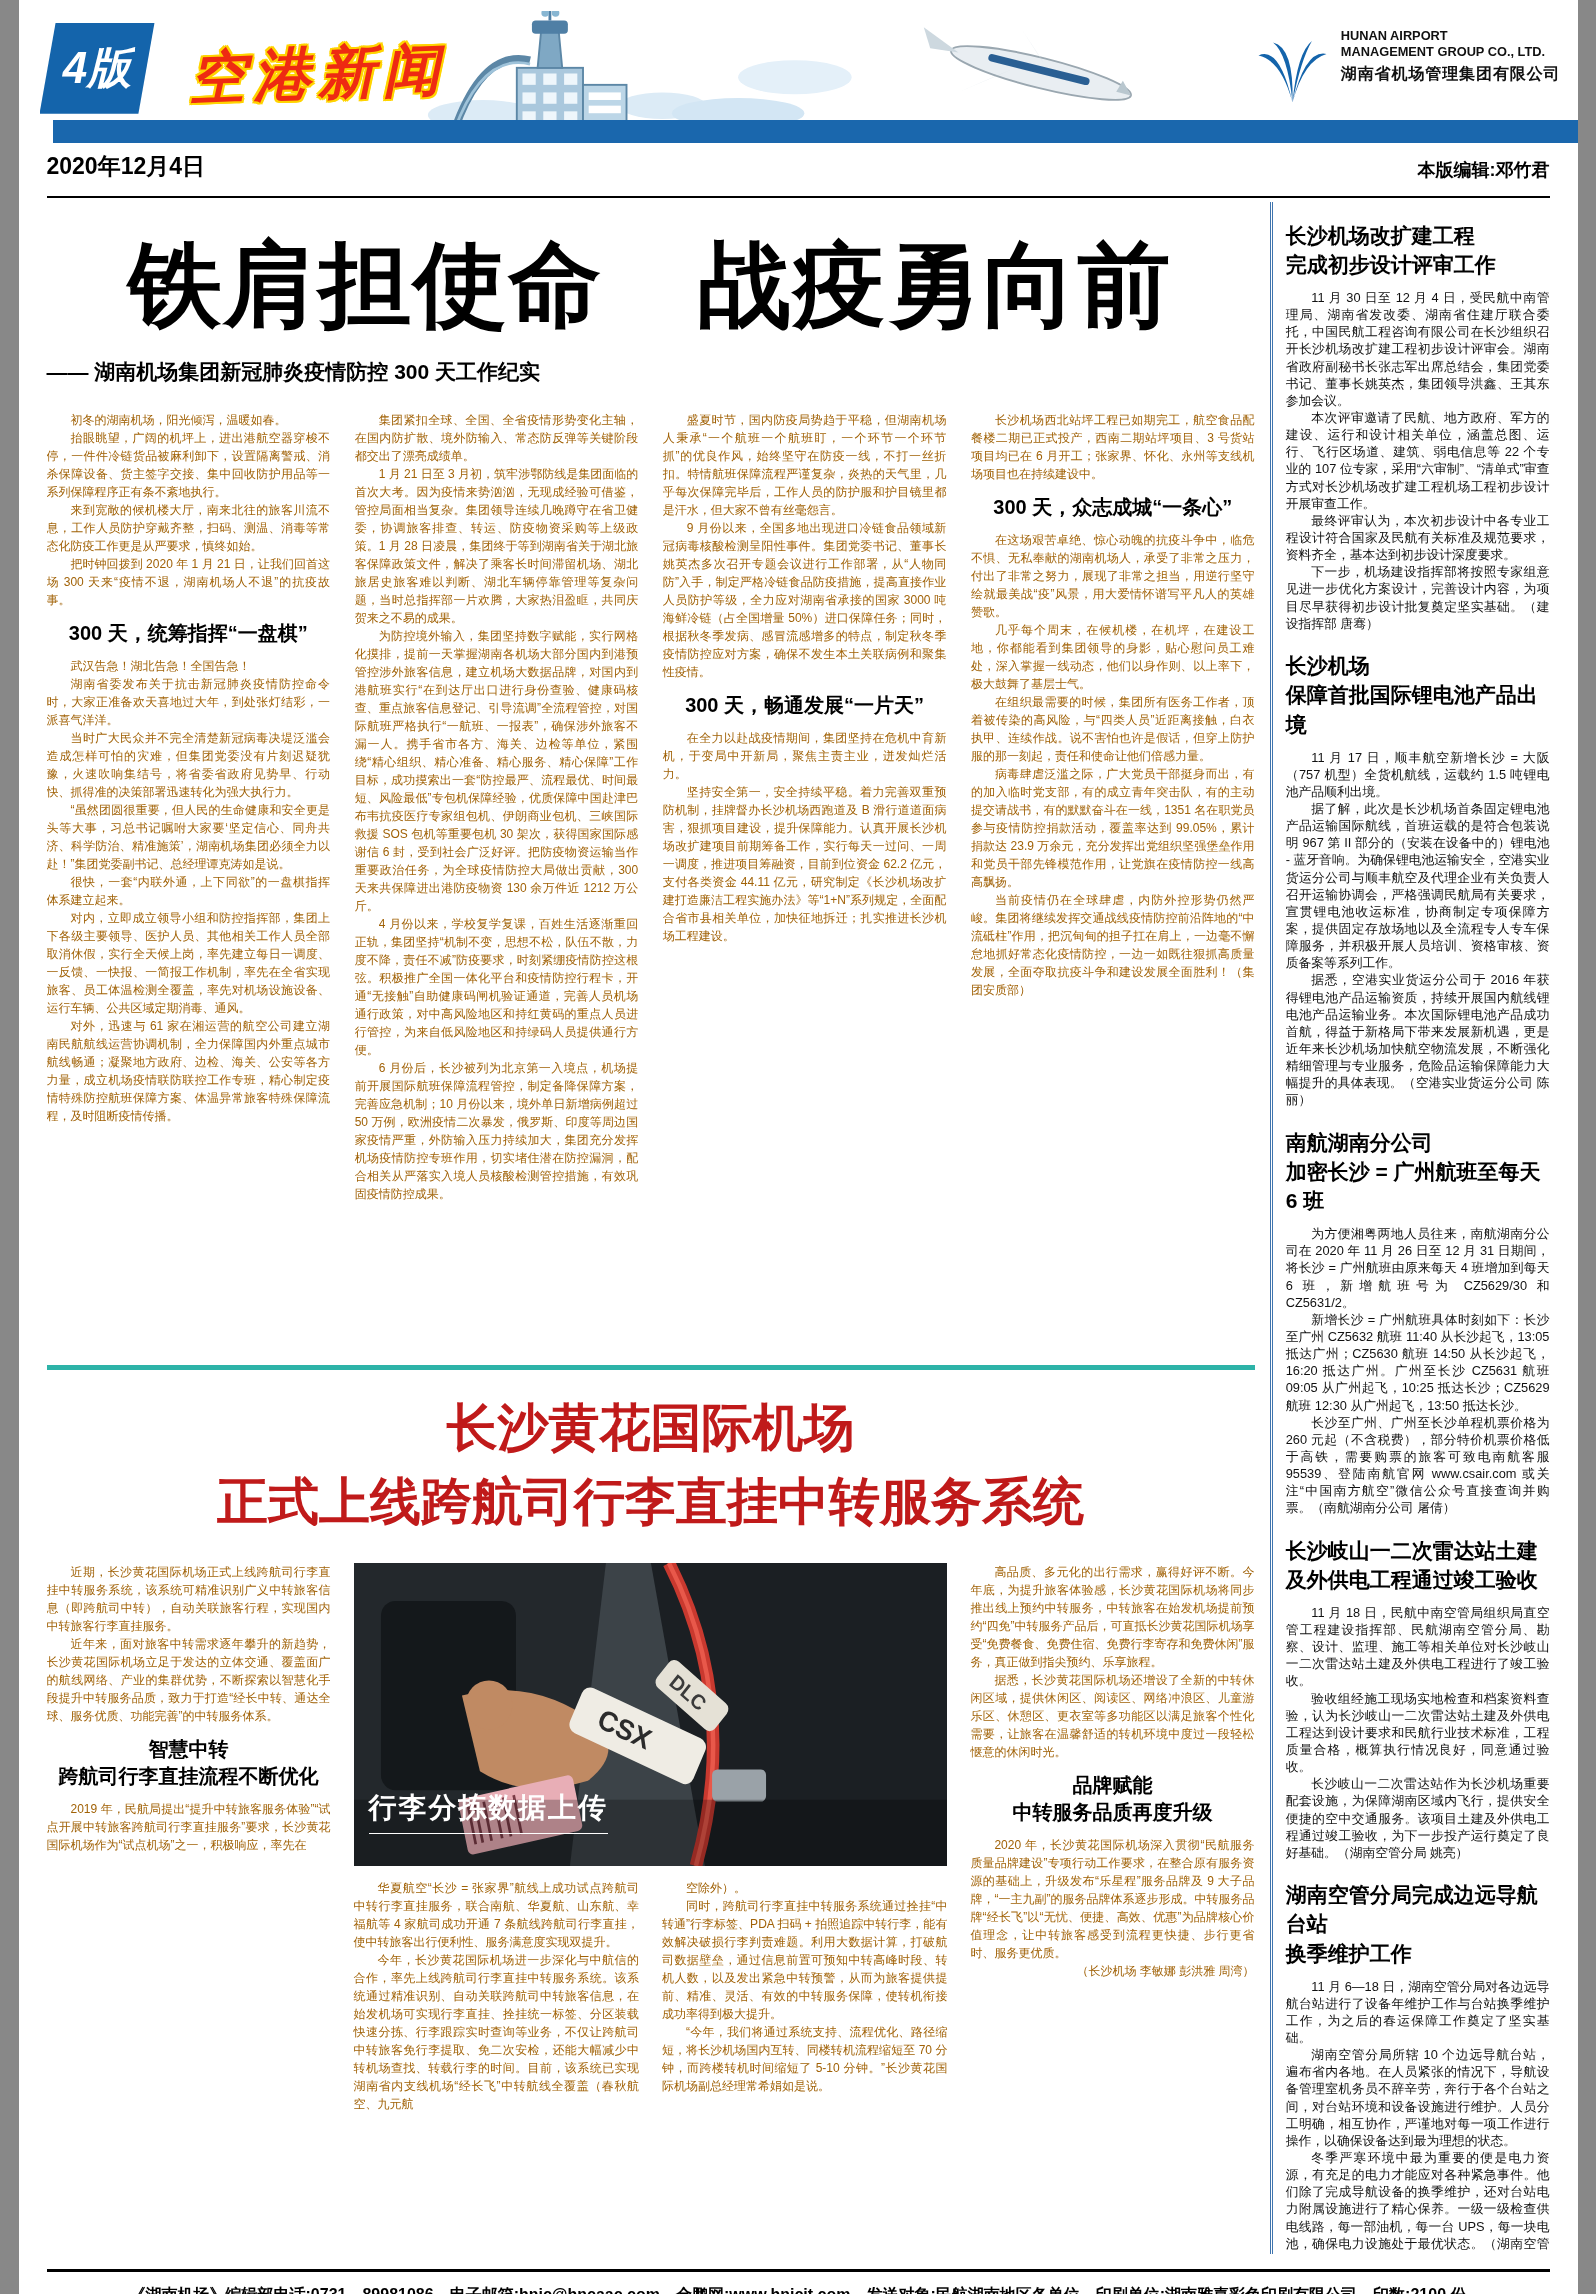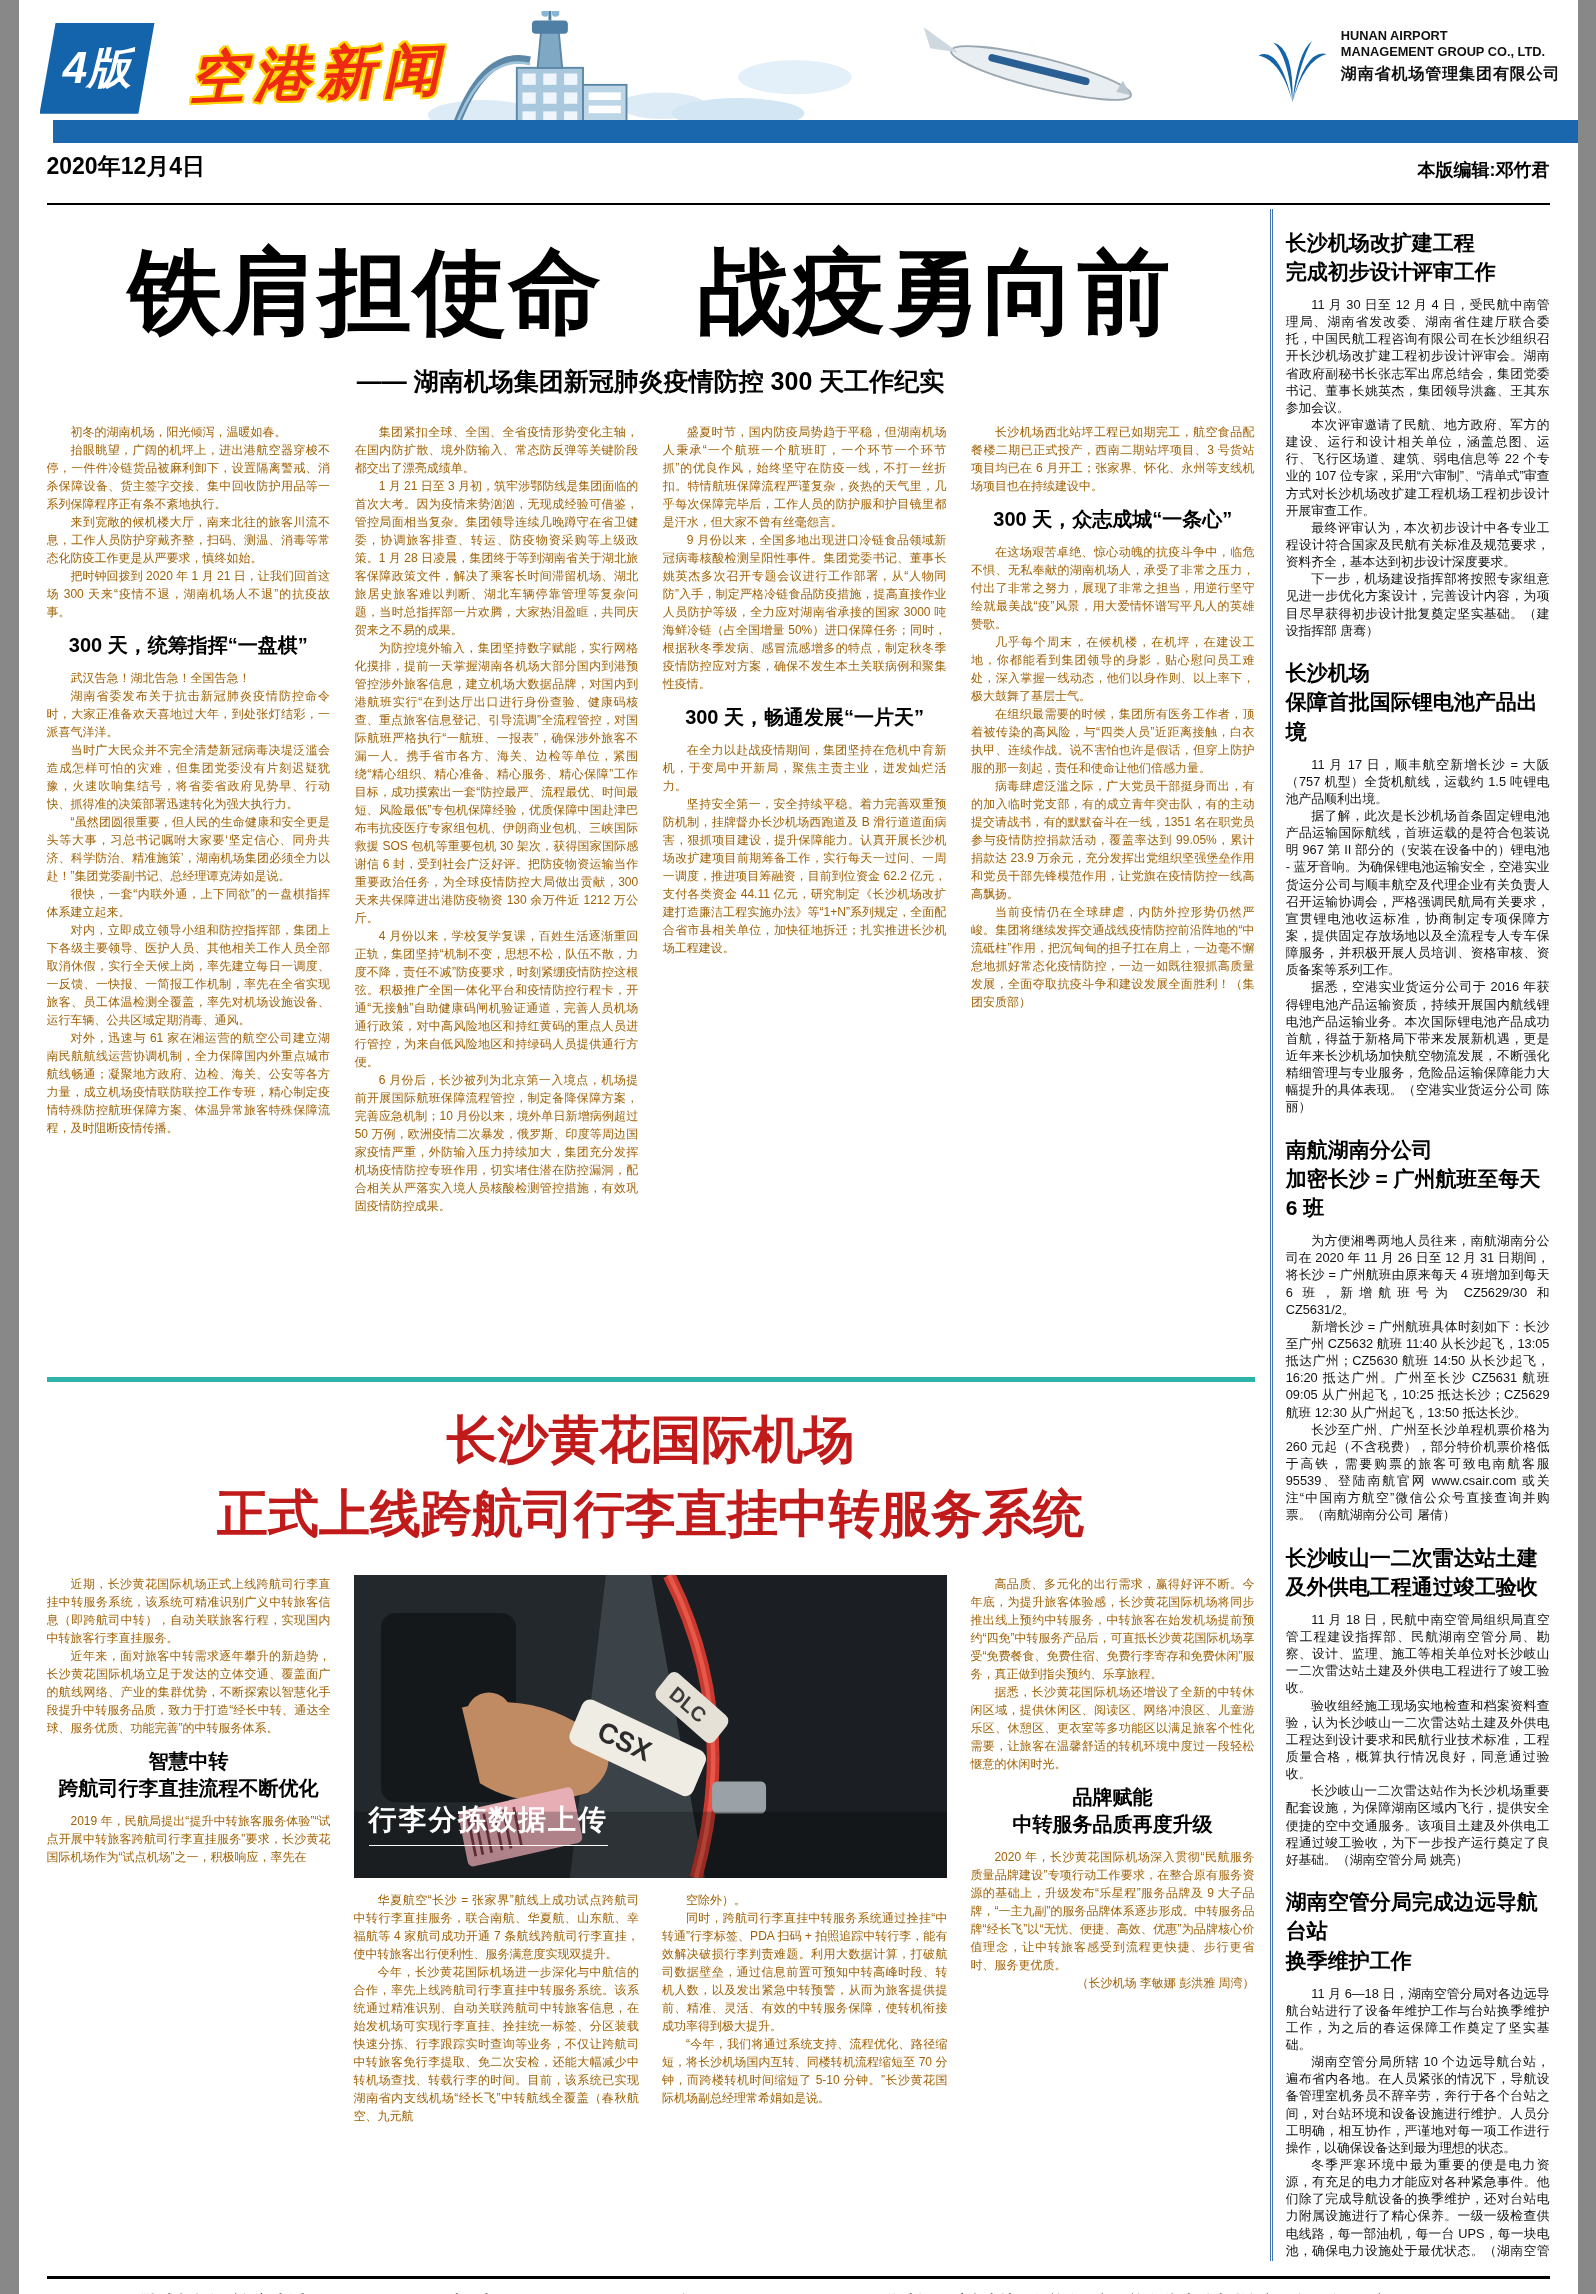--- a/index.html
+++ b/index.html
@@ -20,34 +20,34 @@
   .masthead-art { position:absolute; left:407px; top:0; }
   .masthead-plane { position:absolute; left:880px; top:9.5px; }
   .brand { position:absolute; right:17px; top:17px; display:flex; align-items:flex-start; }
   .brand-text { margin-left:7.6px; }
   .brand-en { font-size:12.8px; font-weight:900; color:#111; white-space:pre-line; line-height:1.25; }
   .brand-cn { font-size:16px; font-weight:700; color:#111; margin-top:3.8px; letter-spacing:0.9px; }
   .blue-bar { position:absolute; left:34px; right:0; bottom:0; height:23px; background:#1a67ad; }
 
   
   .dateline { display:flex; justify-content:space-between; align-items:flex-end;
-    margin:7.6px 28px 0; padding-bottom:21px; border-bottom:2.8px solid #000; }
+    margin:7.6px 28px 0; padding-bottom:14px; border-bottom:2.8px solid #000; }
   .date { font-size:23px; font-weight:900; }
   .editor { font-size:18px; font-weight:700; }
 
   
   .content { display:flex; padding:0 28px; margin-top:3.8px; }
   .main-area { flex:1; min-width:0; padding-right:15px; }
   aside.sidebar { width:280px; border-left:3.8px double #3f74ae; padding-left:13.2px;
     height:2052px; overflow:hidden; }
 
   
   .lead-title { text-align:center; font-size:93px; font-weight:900; letter-spacing:1.9px;
     margin:21px 0 9.5px; color:#000; }
-  .lead-subtitle { text-align:center; font-size:25px; font-weight:700; margin-bottom:24.6px; }
+  .lead-subtitle { font-size:21px; font-weight:700; margin-bottom:24.6px; }
   .cols { display:flex; gap:24.6px; height:937px; overflow:hidden; }
   .col { flex:1; min-width:0; }
   .col p, .fcol p { font-size:12px; line-height:1.5; text-align:justify; text-indent:2em; color:#a16207; }
   h4.colhead { font-size:20px; font-weight:900; text-align:center; margin:11.4px 0 9.5px;
     white-space:pre-line; line-height:1.35; }
   p.sig { text-align:right; text-indent:0; }
 
   .teal-divider { height:4.7px; background:#2db3a8; margin:17px 0 5.7px; }
 
   

